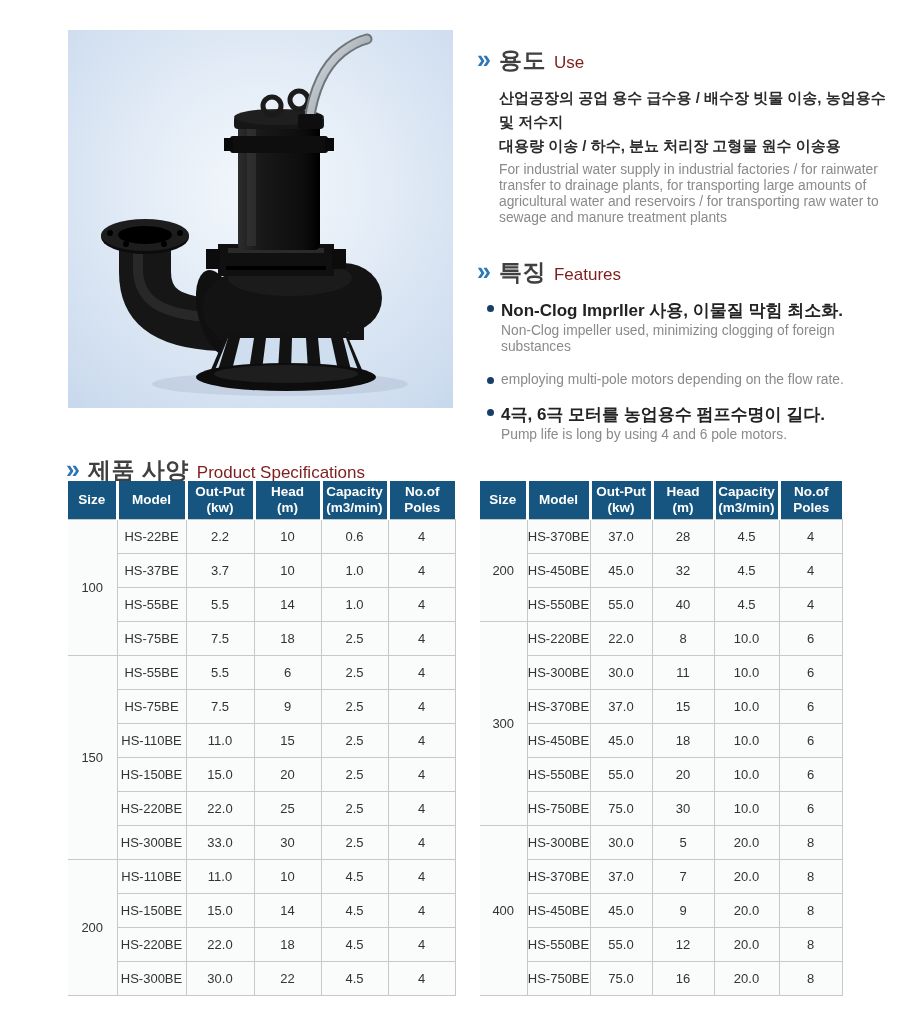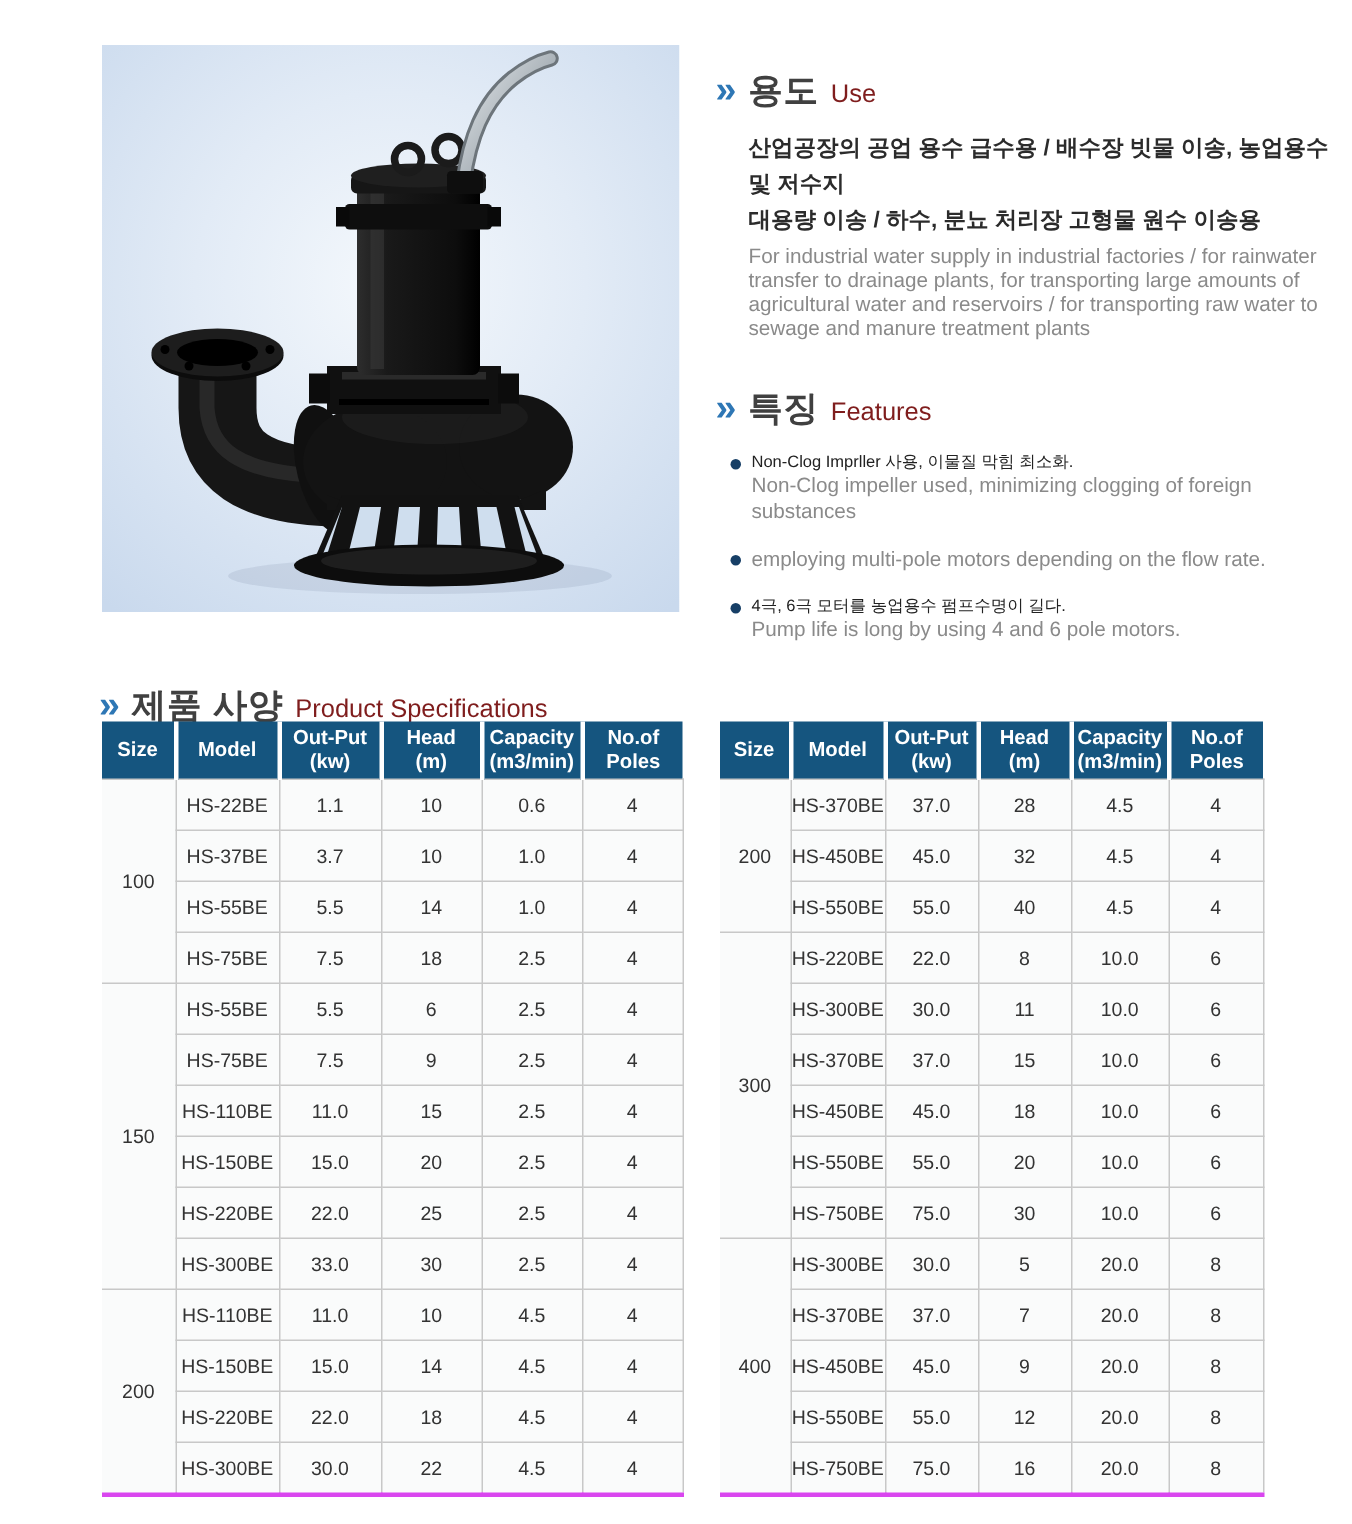--- a/index.html
+++ b/index.html
@@ -20,27 +20,27 @@
   
   .use-sec{position:absolute;left:477px;top:24px;width:415px;}
   .desc-ko{margin:14px 0 4px 22px;font-size:15px;font-weight:bold;color:#2b2b2b;line-height:1.6;white-space:pre-line;}
   .desc-en{margin:0 0 0 22px;font-size:13.8px;color:#8a8a8a;line-height:1.16;white-space:pre-line;}
 
   
   .feat-sec{position:absolute;left:477px;top:236px;width:415px;}
   .feat-list{list-style:none;margin:16px 0 0 0;padding:0 0 0 24px;}
   .feat-item{margin-bottom:16px;position:relative;}
   .bullet{position:absolute;left:-14px;top:5px;width:7px;height:7px;border-radius:50%;background:#173f66;}
-  .feat-ko{font-size:11px;font-weight:normal;color:#222;line-height:1.3;}
+  .feat-ko{font-size:17px;font-weight:bold;color:#222;line-height:1.3;}
   .feat-en{font-size:13.8px;color:#8a8a8a;line-height:1.18;margin-top:1px;}
 
   
   .spec-h{position:absolute;left:66px;top:434px;}
   table.tbl{position:absolute;top:481px;border-collapse:collapse;table-layout:fixed;
-    font-size:13px;color:#333;border-bottom:3px solid #d946ef;}
+    font-size:13px;color:#333;border-bottom:1px solid #d946ef;}
   .tbl-left{left:68px;width:387px;}
   .tbl-right{left:480px;width:362px;}
   .tbl th{background:#15557f;color:#fff;font-weight:bold;font-size:13.5px;line-height:1.18;
     height:38px;white-space:pre-line;vertical-align:middle;padding:0;border-left:3px solid #ffffff;}
   .tbl th:first-child{border-left:none;}
   .tbl td{background:#fafbfb;border:1px solid #c8c8c8;text-align:center;vertical-align:middle;
     height:33px;padding:0;}
   .tbl td.c-size{border-left:none;}
 </style>
 </head>
@@ -188,21 +188,21 @@
         <th>Capacity
 (m3/min)</th>
         <th>No.of
 Poles</th>
       </tr>
     </thead>
     <tbody>
       <tr>
         <td rowspan="4" class="c-size">100</td>
         <td>HS-22BE</td>
-        <td>1.1</td>
+        <td>2.2</td>
         <td>10</td>
         <td>0.6</td>
         <td>4</td>
       </tr>
       <tr>
         <td>HS-37BE</td>
         <td>3.7</td>
         <td>10</td>
         <td>1.0</td>
         <td>4</td>

